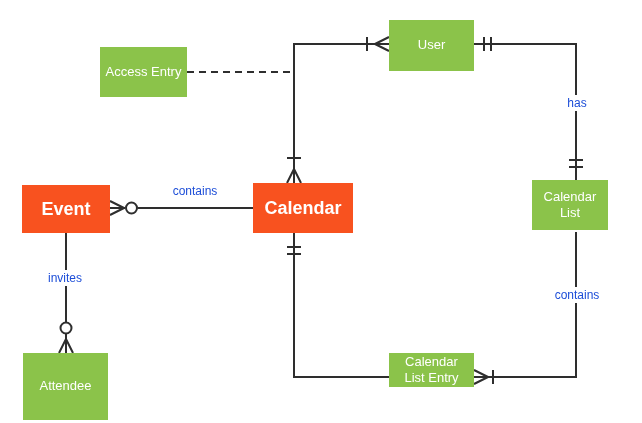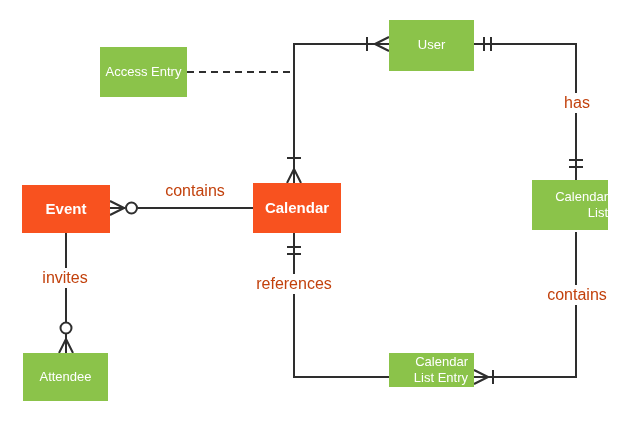--- a/index.html
+++ b/index.html
@@ -1,24 +1,24 @@
 <!DOCTYPE html>
 <html><head>
 <meta charset="utf-8">
 <style>
   html,body{margin:0;padding:0;background:#ffffff;}
   .canvas{position:relative;width:642px;height:423px;background:#ffffff;overflow:hidden;
           font-family:"Liberation Sans", sans-serif;}
   .layer{position:absolute;left:0;top:0;}
   .entity{position:absolute;display:flex;align-items:center;justify-content:center;
-          text-align:right;color:#ffffff;font-size:13px;line-height:1.25;}
+          text-align:center;color:#ffffff;font-size:13px;line-height:1.25;}
   .entity.green{background:#8bc34a;}
-  .entity.orange{background:#f8521f;font-weight:bold;font-size:15px;}
+  .entity.orange{background:#f8521f;font-weight:bold;font-size:18px;}
   .rel-label{position:absolute;transform:translate(-50%,-50%);background:#ffffff;
-             color:#c2410c;font-size:16px;padding:1px 4px;white-space:nowrap;}
+             color:#1d4ed8;font-size:12px;padding:1px 4px;white-space:nowrap;}
   svg .stroke{stroke:#2e2e2e;stroke-width:2;fill:none;}
   svg .dashed{stroke-dasharray:7,5;}
   svg .dot{stroke:#2e2e2e;stroke-width:2;fill:#ffffff;}
 </style>
 </head>
 <body>
 
 <div class="canvas">
 
   <svg class="layer" width="642" height="423" viewBox="0 0 642 423">
@@ -72,40 +72,39 @@
   </div>
 
   <div class="entity green" style="left:389px;top:20px;width:85px;height:51px;">
     <span>User</span>
   </div>
 
   <div class="entity orange" style="left:22px;top:185px;width:88px;height:48px;">
     <span>Event</span>
   </div>
 
-  <div class="entity orange" style="left:253px;top:183px;width:88px;height:50px;">
+  <div class="entity orange" style="left:253px;top:183px;width:100px;height:50px;">
     <span>Calendar</span>
   </div>
 
   <div class="entity green" style="left:532px;top:180px;width:76px;height:50px;">
     <span>Calendar List</span>
   </div>
 
-  <div class="entity green" style="left:23px;top:353px;width:85px;height:48px;">
+  <div class="entity green" style="left:23px;top:353px;width:85px;height:67px;">
     <span>Attendee</span>
   </div>
 
   <div class="entity green" style="left:389px;top:353px;width:85px;height:34px;">
     <span style="padding:0 6px;">Calendar List Entry</span>
   </div>
 
   <div class="rel-label" style="left:195px;top:191px;">contains</div>
 
 
   <div class="rel-label" style="left:577px;top:103px;">has</div>
 
   <div class="rel-label" style="left:577px;top:295px;">contains</div>
 
-  <div class="rel-label" style="left:294px;top:284px;">references</div>
 
   <div class="rel-label" style="left:65px;top:278px;text-align:right;">invites</div>
 
 </div>
 
 </body></html>

